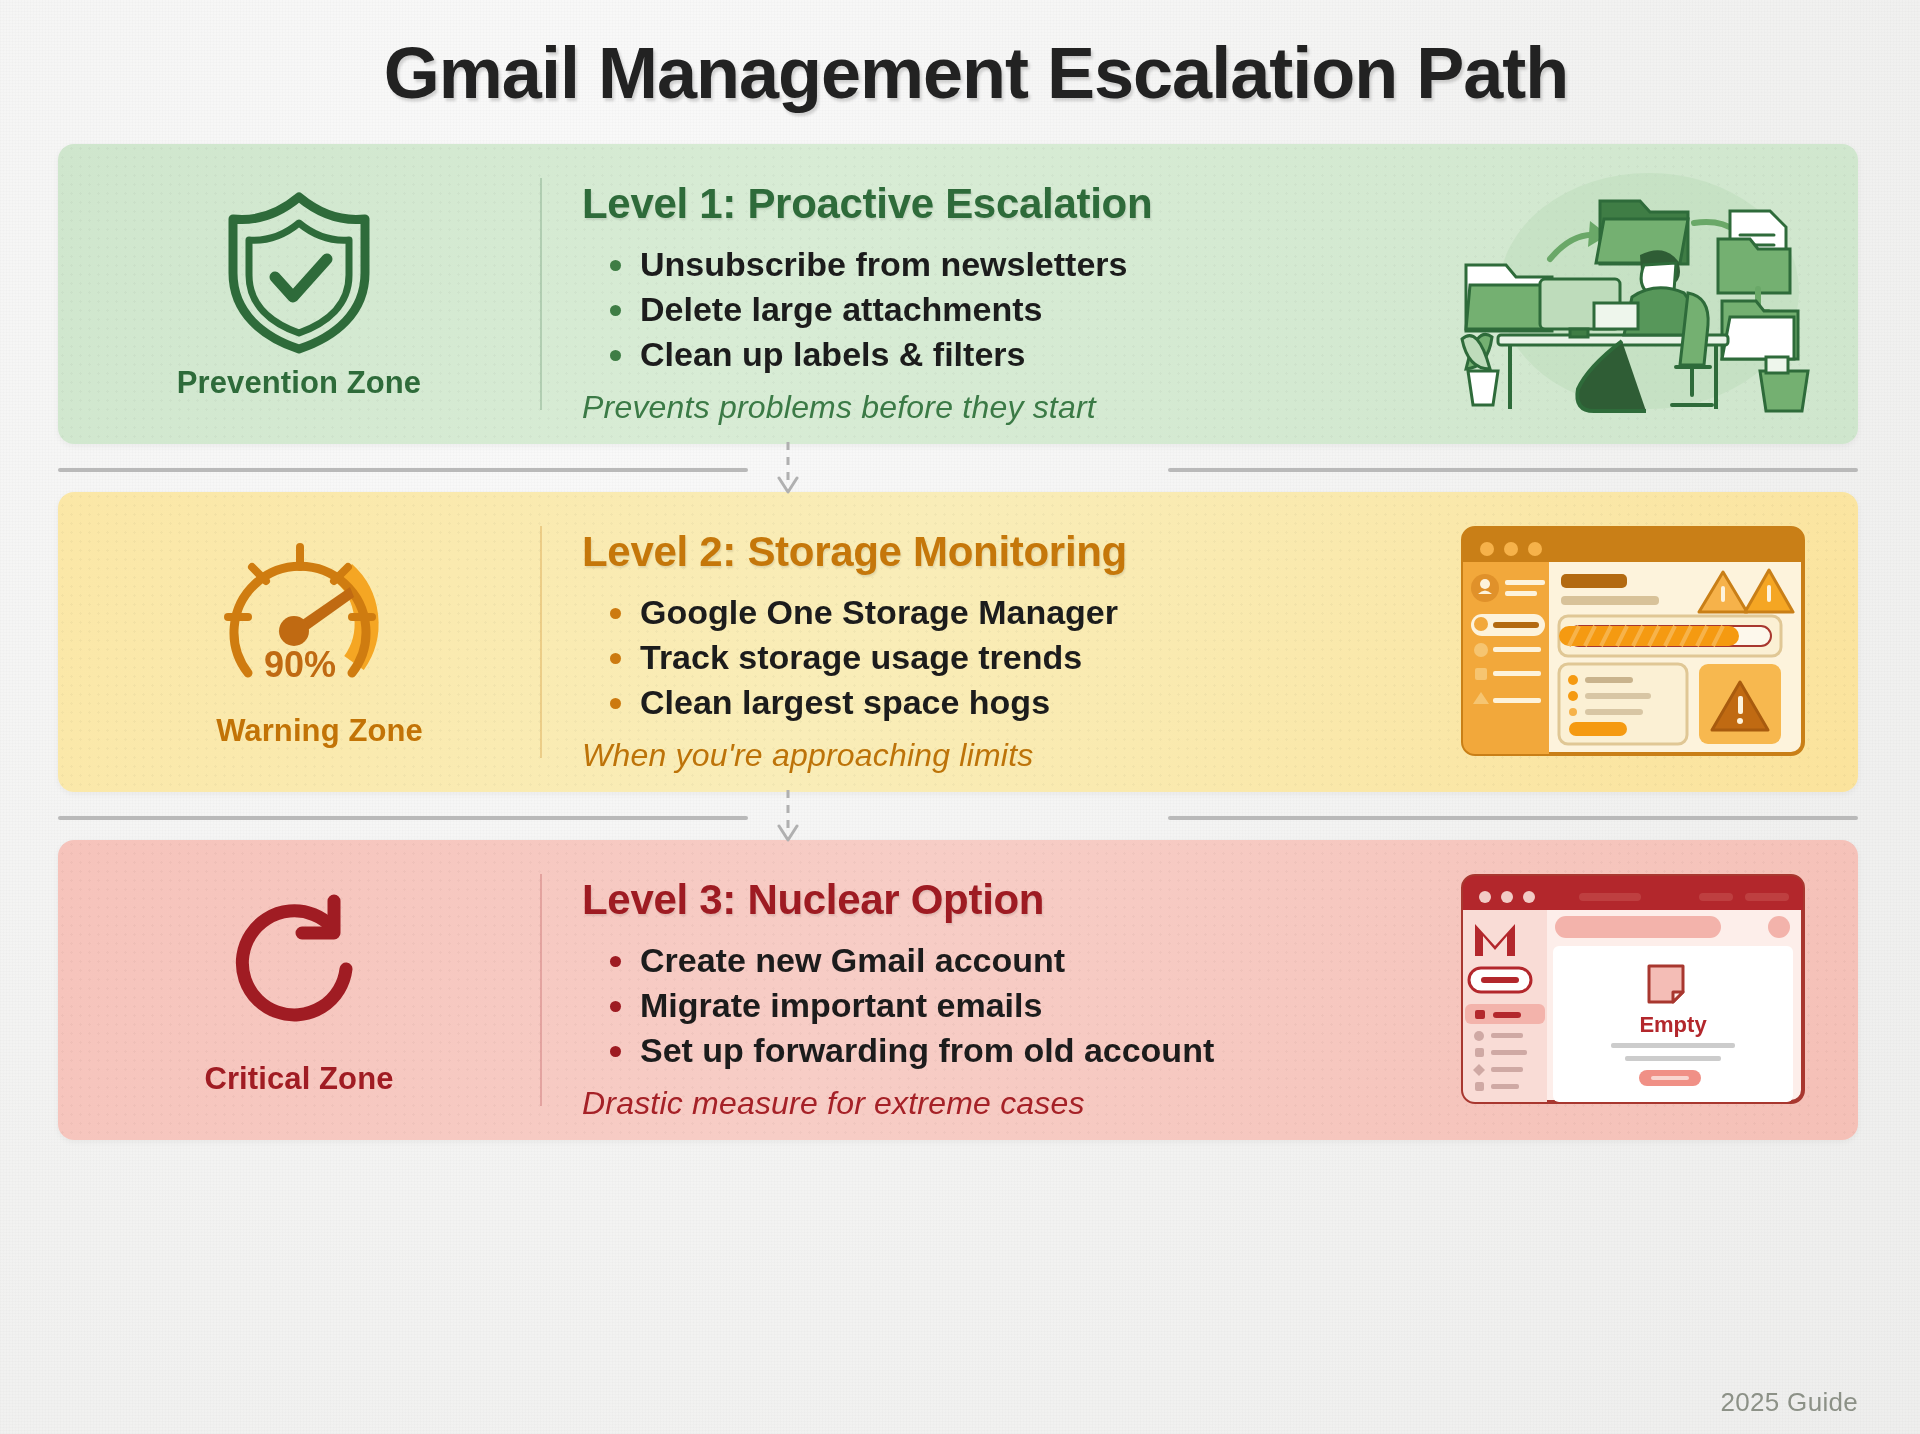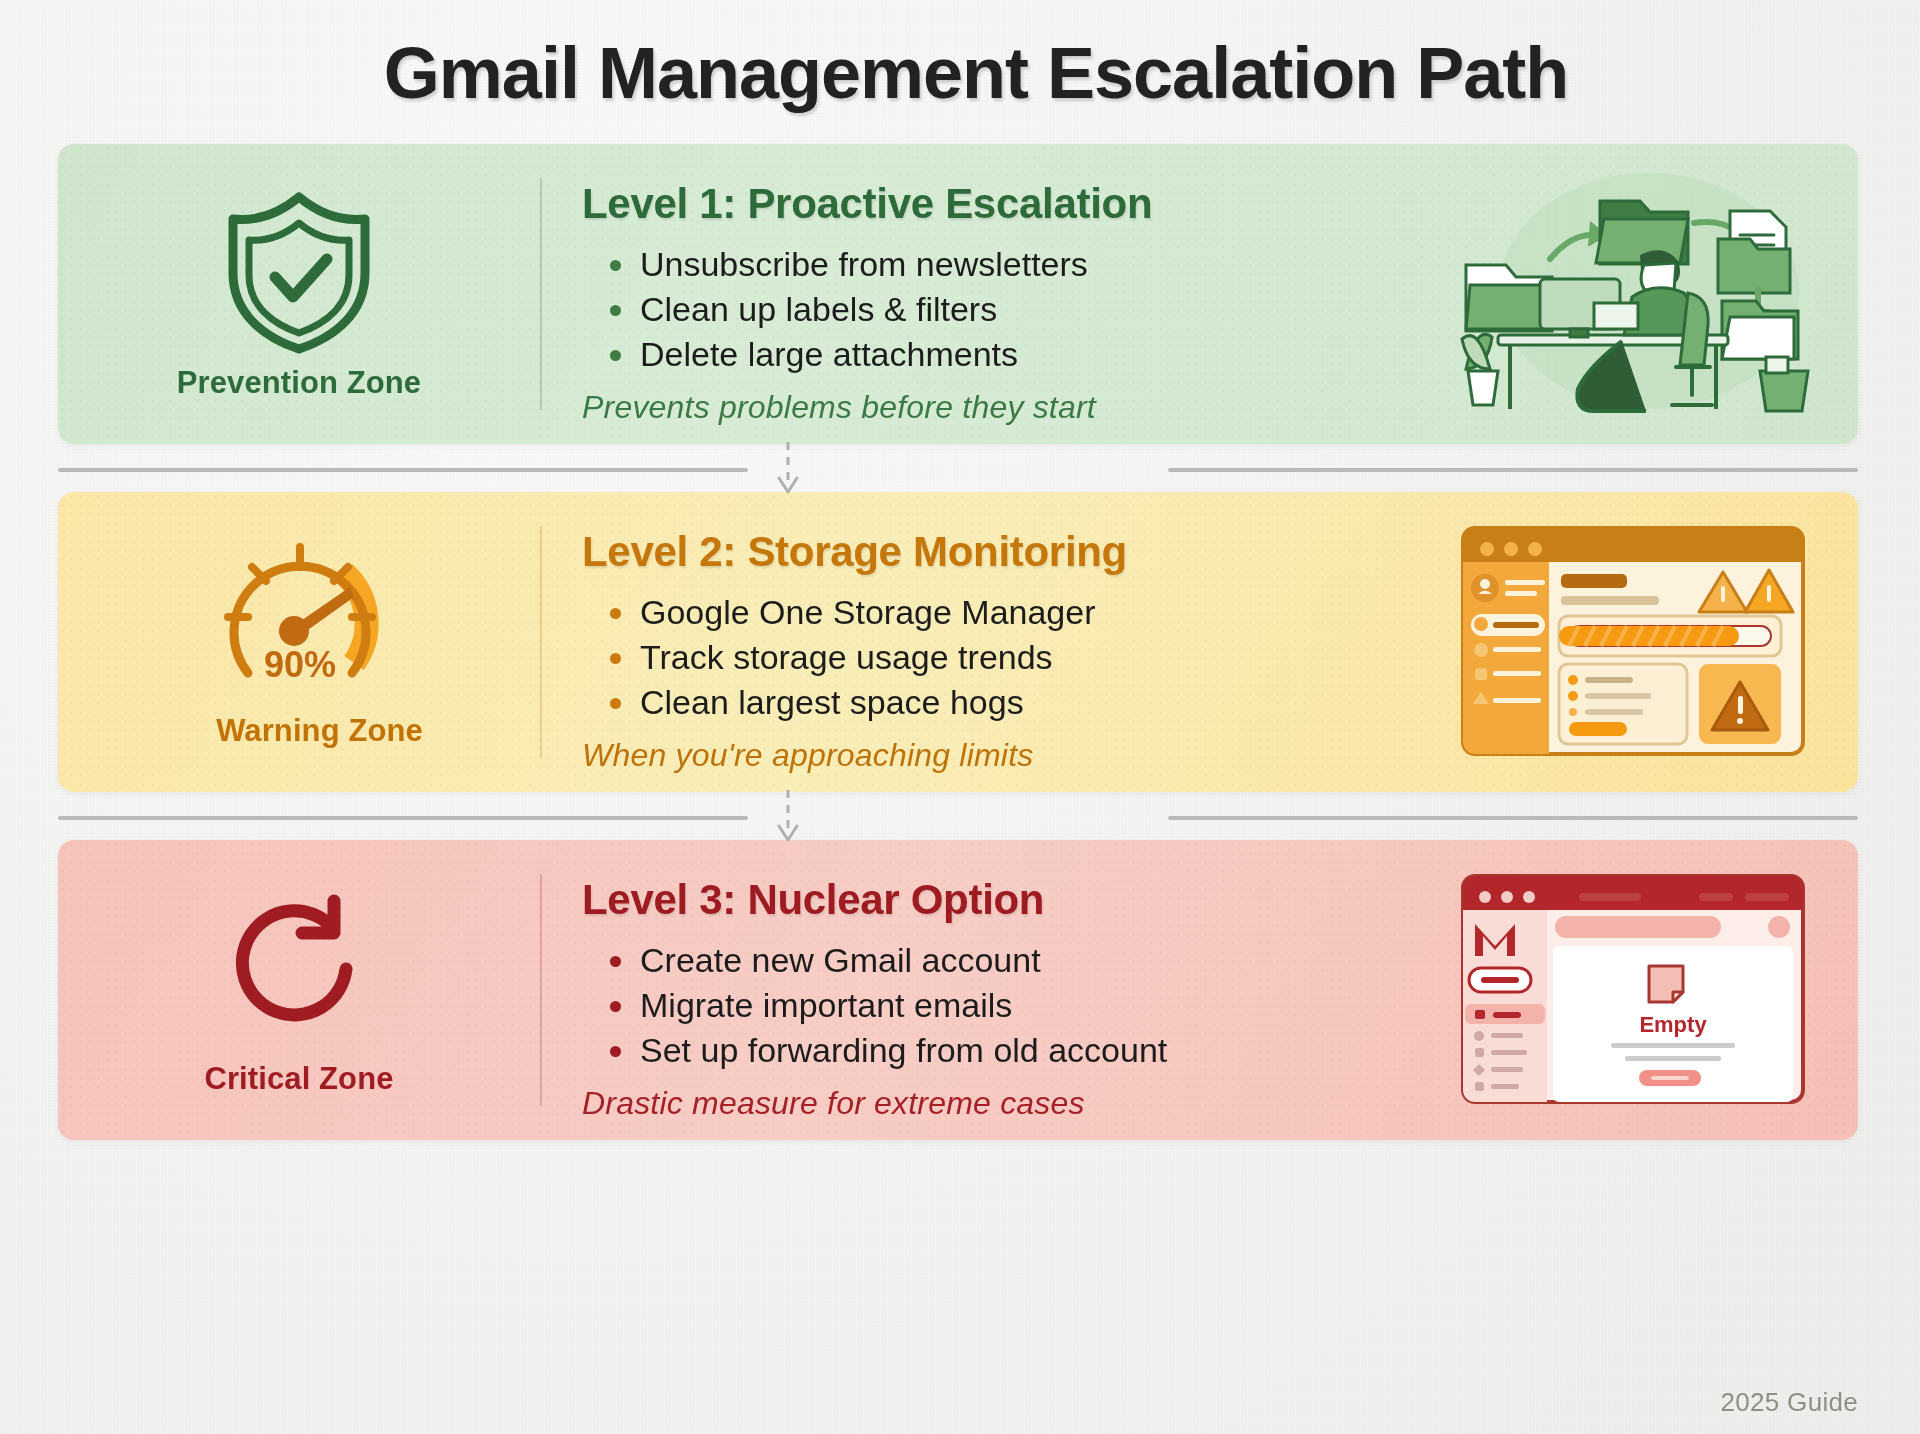--- a/index.html
+++ b/index.html
@@ -121,21 +121,21 @@
     font-size: 42px;
     font-weight: 700;
     letter-spacing: -0.3px;
     margin-bottom: 14px;
     text-shadow: 1px 2px 2px rgba(0,0,0,0.10);
   }
   .t-green  { color: #2e6b3a; }
   .t-yellow { color: #c5770a; }
   .t-red    { color: #9e1b22; }
 
-  .bullets { list-style: none; padding-left: 28px; }
+  .bullets { list-style: none; padding-left: 28px; font-weight: bold; }
   .bullets li {
     font-size: 34px;
     line-height: 1.32;
     color: #1c1c1c;
     position: relative;
     padding-left: 30px;
   }
   .bullets li::before {
     content: "";
     position: absolute;
@@ -220,22 +220,22 @@
     </div>
     <div class="zone-label">Prevention Zone</div>
   </div>
 
   <div class="divider div-green"></div>
 
   <div class="content">
     <div class="level-title t-green">Level 1: Proactive Escalation</div>
     <ul class="bullets b-green">
       <li>Unsubscribe from newsletters</li>
+      <li>Delete large attachments</li>
       <li>Clean up labels &amp; filters</li>
-      <li>Delete large attachments</li>
     </ul>
     <div class="caption c-green">Prevents problems before they start</div>
   </div>
 
   <div class="art">
     <svg width="380" height="250" viewBox="0 0 380 250">
       <ellipse cx="205" cy="122" rx="150" ry="118" fill="#bedcbb" opacity="0.55"></ellipse>
 
       <g>
         <path d="M22 96 h40 l10 12 h36 v54 H22 Z" fill="#ffffff" stroke="#2e6b3a" stroke-width="3"></path>

